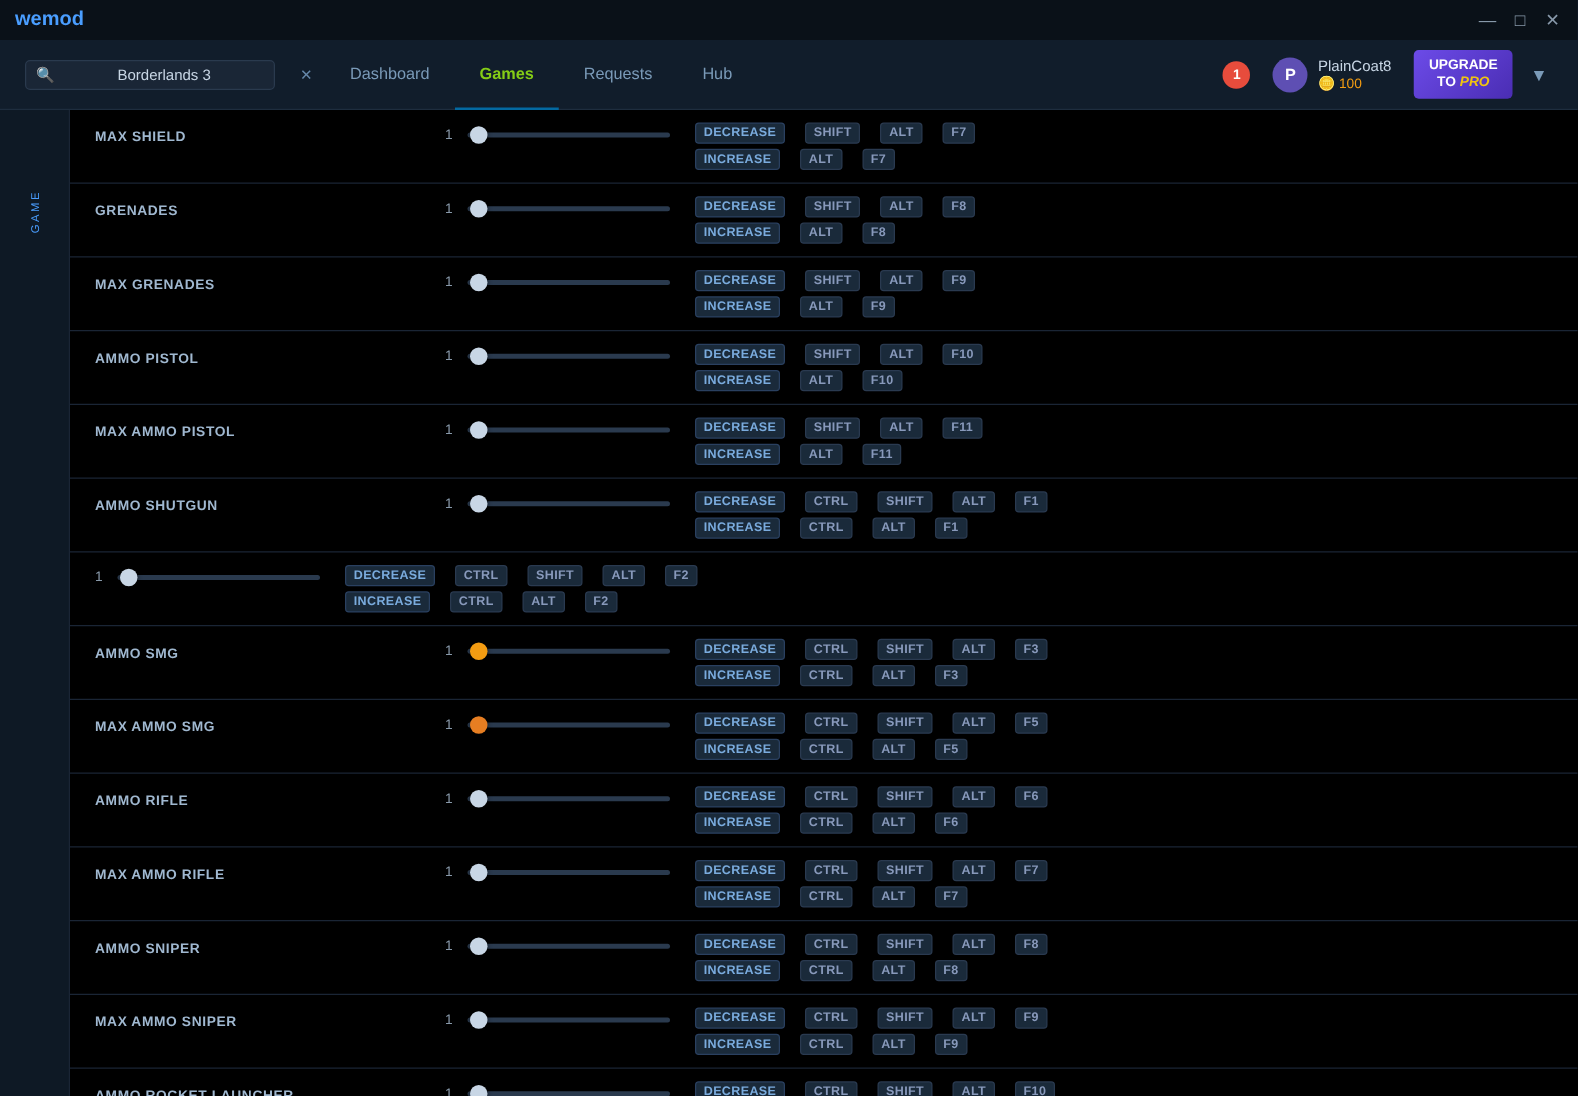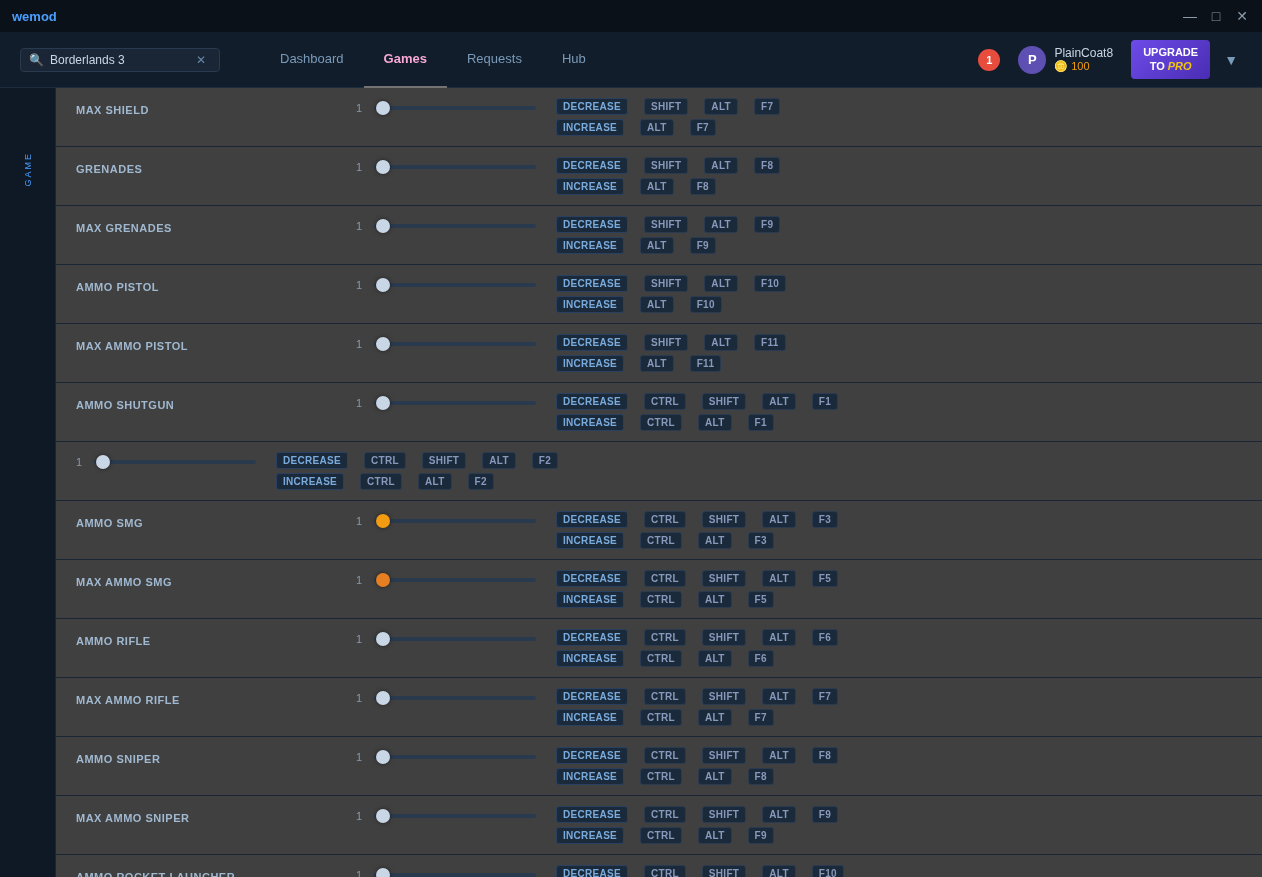--- a/index.html
+++ b/index.html
@@ -21,21 +21,21 @@
       display: flex;
       align-items: center;
       justify-content: space-between;
       padding: 0 12px;
       position: fixed;
       top: 0; left: 0; right: 0;
       z-index: 100;
     }
     .titlebar-logo {
       color: #4a9eff;
-      font-size: 13px;
+      font-size: 16px;
       font-weight: bold;
     }
     .titlebar-controls {
       display: flex;
       gap: 10px;
     }
     .titlebar-btn {
       color: #8899aa;
       cursor: pointer;
       font-size: 14px;
@@ -62,43 +62,43 @@
       background: #1a2636;
       border: 1px solid #2a3a4e;
       border-radius: 4px;
       padding: 4px 8px;
       width: 200px;
       gap: 6px;
     }
     .search-icon { color: #6688aa; font-size: 12px; }
     .search-input {
       background: none; border: none; outline: none;
-      color: #c8d6e5; font-size: 12px; width: 140px;
+      color: #c8d6e5; font-size: 12px; width: 140px; margin-left: 44px;
     }
     .search-clear {
       color: #6688aa; cursor: pointer; font-size: 12px;
     }
     .nav-tabs {
       display: flex;
       margin-left: 40px;
       gap: 0;
     }
     .nav-tab {
       padding: 17px 20px;
       height: 56px;
       display: flex;
       align-items: center;
       color: #7a9ab8;
       cursor: pointer;
       font-size: 13px;
       border-bottom: 2px solid transparent;
     }
     .nav-tab.active {
-      color: #f9a8d4;
-      border-bottom: 2px solid #737373;
+      color: #84cc16;
+      border-bottom: 2px solid #0369a1;
       font-weight: 600;
     }
     .header-right {
       margin-left: auto;
       display: flex;
       align-items: center;
       gap: 10px;
     }
     .notification-badge {
       background: #e74c3c;
@@ -174,21 +174,21 @@
       text-transform: uppercase;
       margin-top: 8px;
     }
 
     
     .main {
       margin-top: 88px;
       margin-left: 56px;
       height: calc(100% - 88px);
       overflow-y: auto;
-      background: #404040;
+      background: #000000;
       padding: 0;
     }
     .main::-webkit-scrollbar { width: 6px; }
     .main::-webkit-scrollbar-track { background: #0e1925; }
     .main::-webkit-scrollbar-thumb { background: #2a3a4e; border-radius: 3px; }
 
     
     .game-row {
       display: flex;
       align-items: flex-start;

